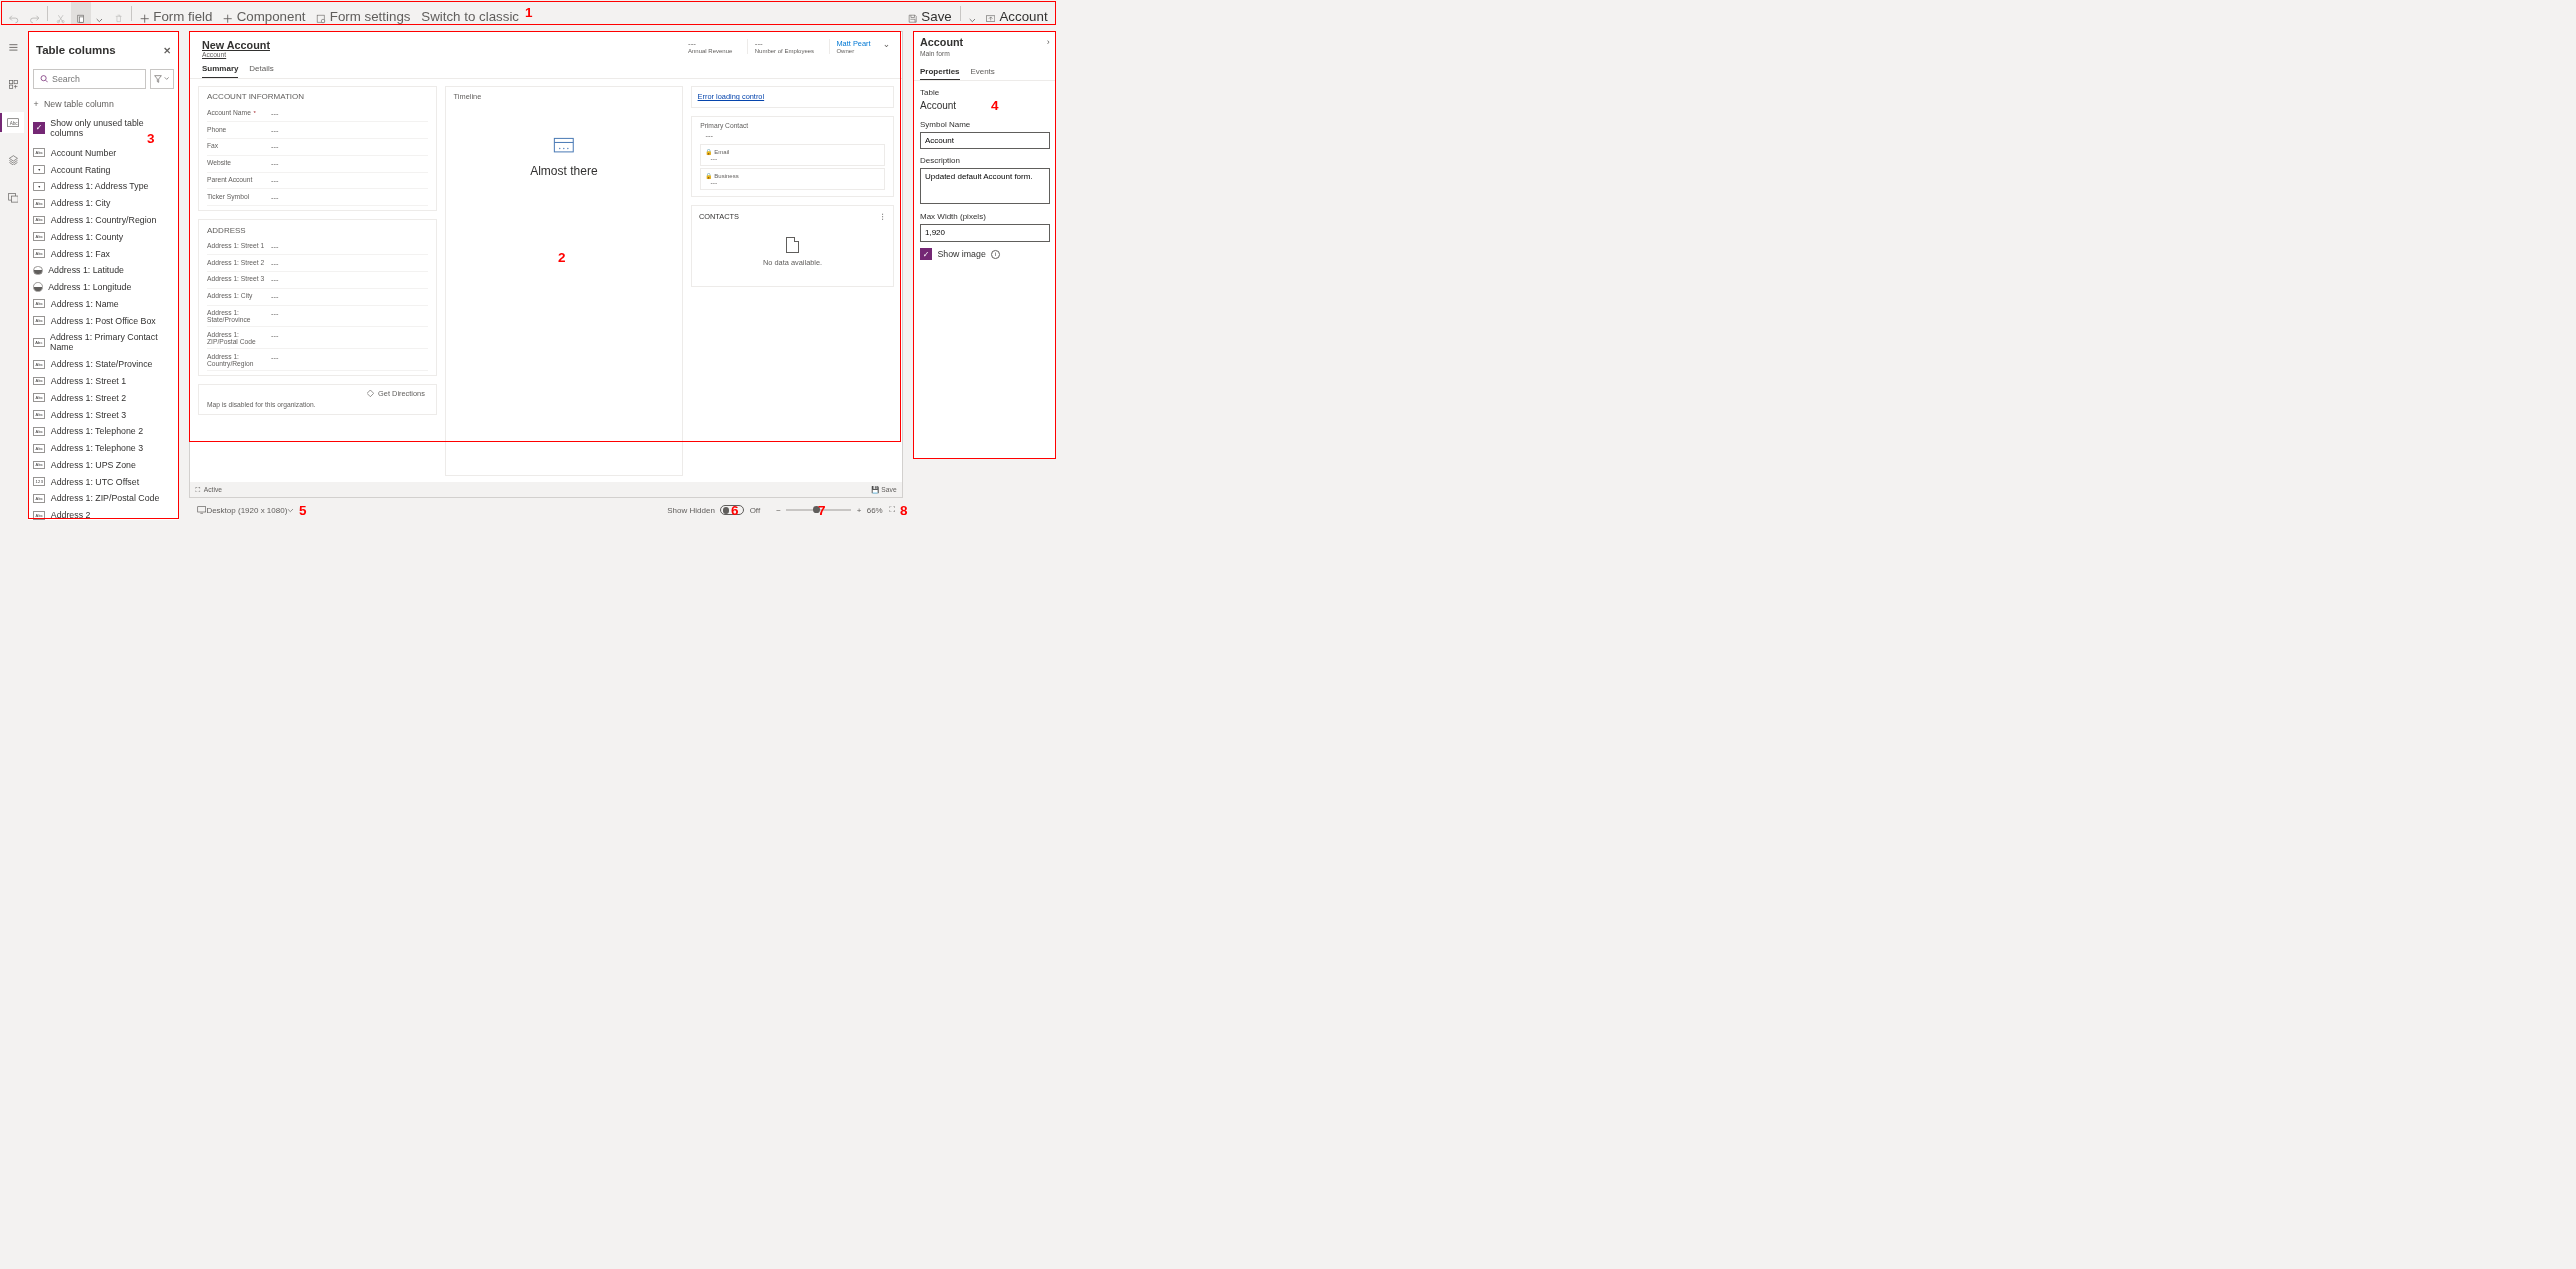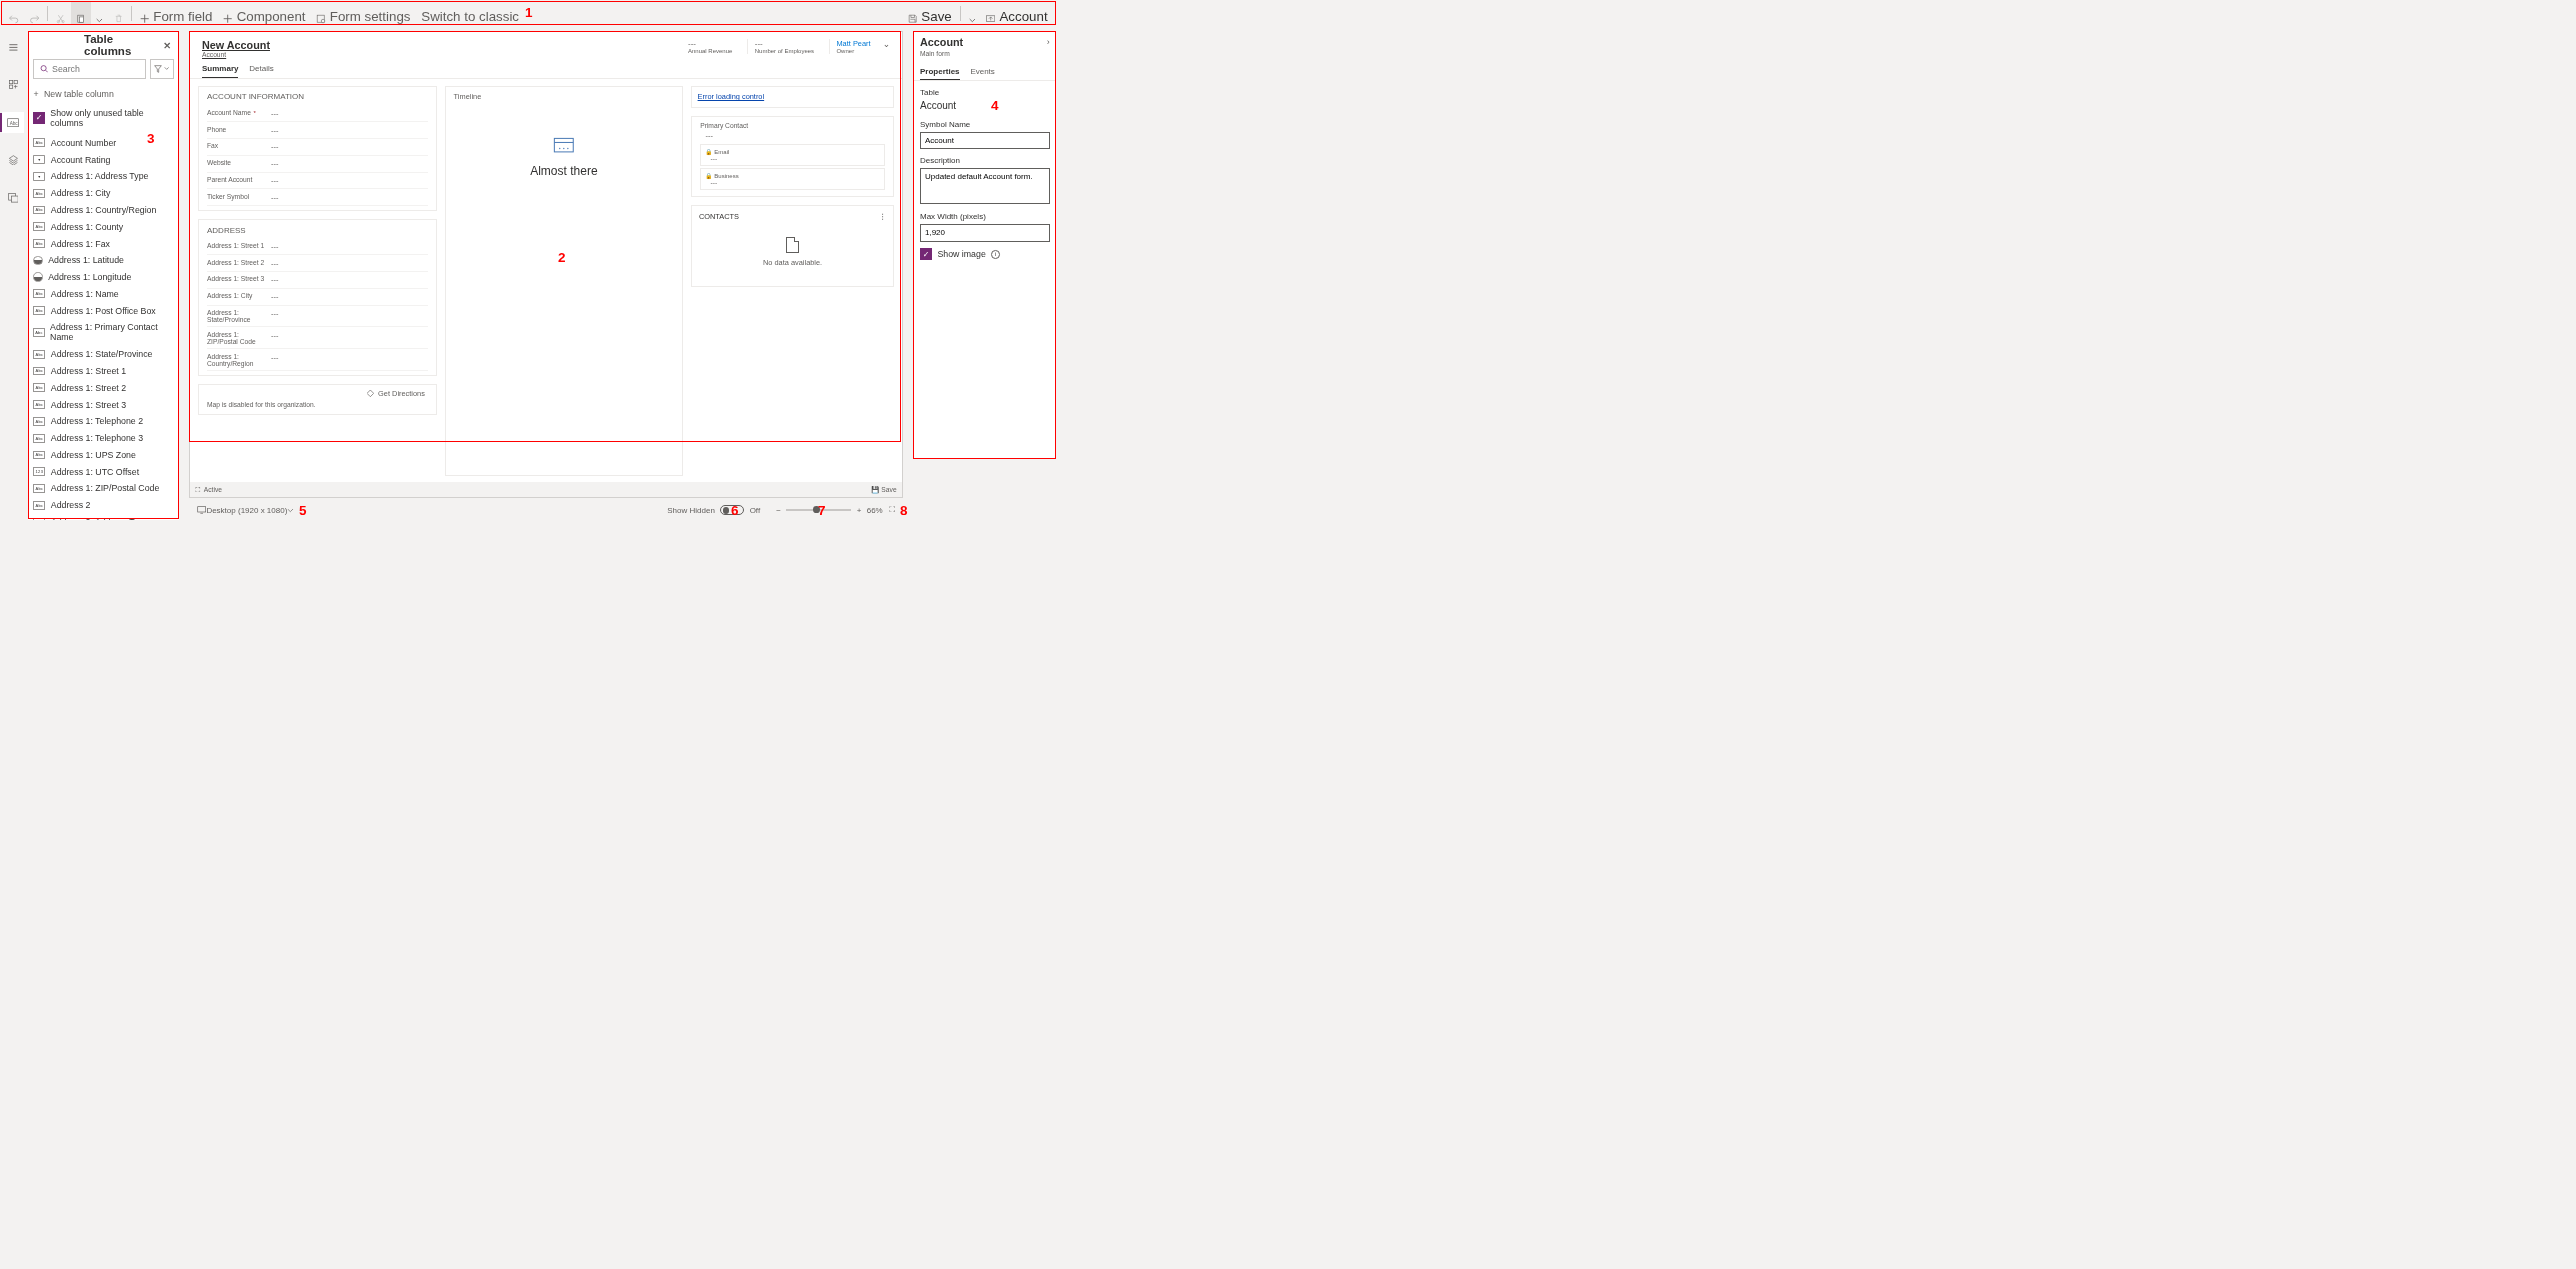--- a/index.html
+++ b/index.html
@@ -18,21 +18,21 @@
 .vdiv { width: 0.7px; height: 15px; background: #c8c6c4; margin: 0 2.7px; }
 
 
 .leftrail { position: absolute; top: 31px; left: 0; width: 26px; display: flex; flex-direction: column; gap: 16px; align-items: center; padding-top: 5.4px; }
 .leftrail .rb { width: 21.6px; height: 21.6px; display: flex; align-items: center; justify-content: center; color: #605e5c; cursor: pointer; position: relative; }
 .leftrail .rb.active { background: #fff; }
 .leftrail .rb.active::before { content: ''; position: absolute; left: -2px; top: 1.3px; width: 2px; height: 19px; background: #742774; }
 
 
 .tcpanel { position: absolute; top: 31px; left: 28px; width: 151px; bottom: 0; background: #fff; display: flex; flex-direction: column; }
-.tcpanel .hdr { display: flex; align-items: center; justify-content: space-between; padding: 2px 8px; font-size: 11.5px; font-weight: 600; margin-left: 48px; }
+.tcpanel .hdr { display: flex; align-items: center; justify-content: space-between; padding: 13px 8px; font-size: 11.5px; font-weight: 600; }
 .tcpanel .searchrow { display: flex; gap: 4px; padding: 0 5.4px 5.4px 5.4px; }
 .tcpanel .searchbox { flex: 1; border: 0.7px solid #c8c6c4; height: 20px; display: flex; align-items: center; padding: 0 5.4px; gap: 4px; color: #605e5c; }
 .tcpanel .searchbox input { border: none; outline: none; width: 100%; font-size: 8.8px; }
 .tcpanel .filterbtn { width: 24px; border: 0.7px solid #c8c6c4; display: flex; align-items: center; justify-content: center; gap: 1.3px; }
 .tcpanel .ntc { color: #605e5c; padding: 4.7px 5.4px; display: flex; align-items: center; gap: 5.4px; cursor: pointer; }
 .tcpanel .chkrow { padding: 4px 5.4px 6.7px 5.4px; display: flex; align-items: center; gap: 5.4px; color: #323130; }
 .chk { width: 12px; height: 12px; background: #742774; display: flex; align-items: center; justify-content: center; color: #fff; font-size: 8px; }
 .collist { flex: 1; overflow-y: auto; }
 .collist .ci { display: flex; align-items: center; gap: 5.4px; padding: 3.4px 5.4px; cursor: grab; font-size: 8.8px; }
 .collist .ci .typeico { width: 12px; height: 8.8px; border: 0.7px solid #979593; display: inline-flex; align-items: center; justify-content: center; font-size: 4px; letter-spacing: 0.3px; }

